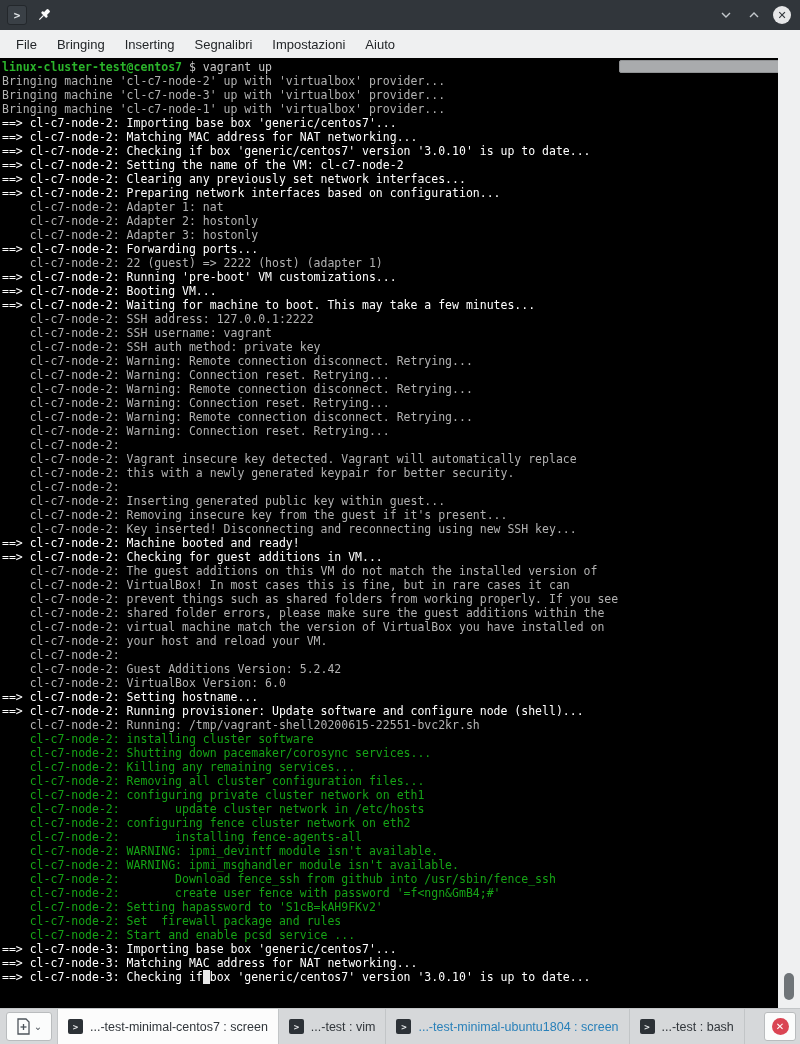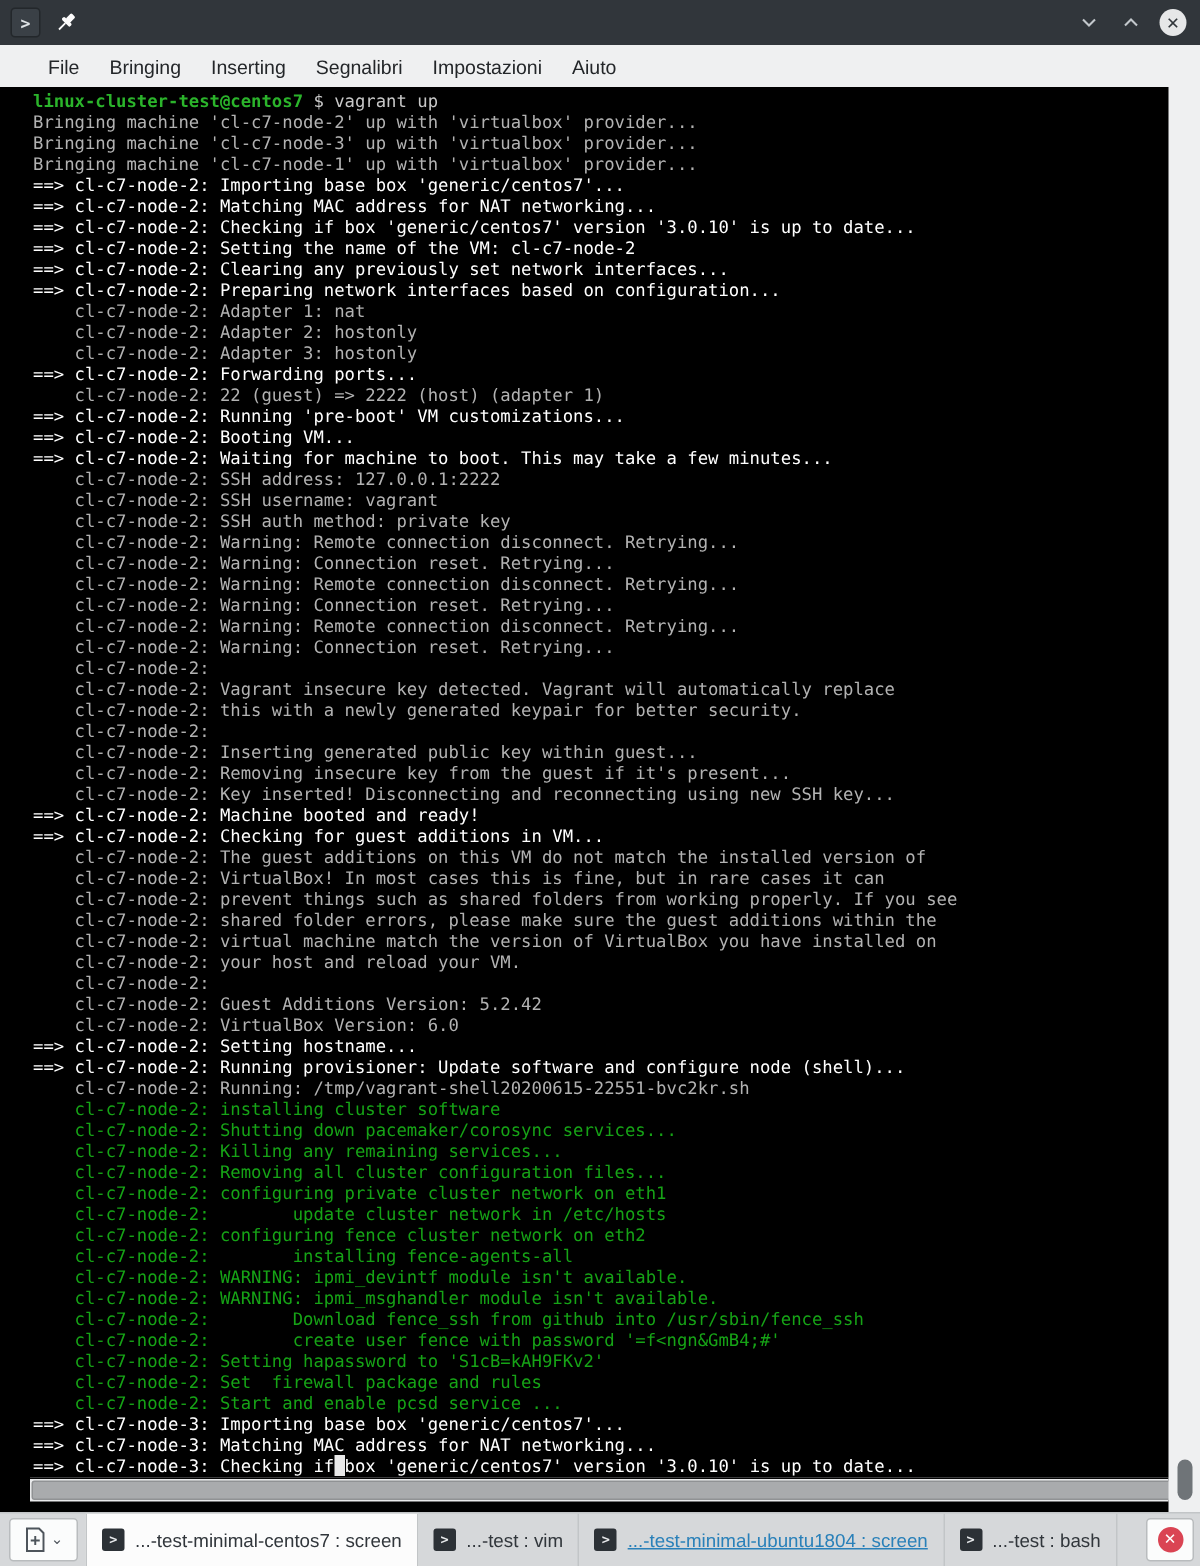--- a/index.html
+++ b/index.html
@@ -13,26 +13,26 @@
               color:#dfe3e6; font-family:"DejaVu Sans Mono",monospace; font-size:11px; font-weight:bold;
               display:flex; align-items:center; justify-content:center; }
   .pin-icon { width:16px; height:16px; margin-left:9px; }
   .title-text { position:absolute; left:0; right:0; text-align:center; color:#eff0f1; font-size:13px; pointer-events:none; }
   .win-controls { margin-left:auto; display:flex; align-items:center; gap:10px; padding-right:9px; z-index:2; }
   .wc { width:18px; height:18px; display:flex; align-items:center; justify-content:center; }
   .close-circle { width:18px; height:18px; border-radius:50%; background:#e6e7e8; color:#31363b; font-size:11px; font-weight:bold;
                   display:flex; align-items:center; justify-content:center; }
 
   
-  .menubar { height:28px; background:#eff0f1; display:flex; align-items:center; padding-left:22px; flex:none; }
+  .menubar { height:28px; background:#eff0f1; display:flex; align-items:center; padding-left:6px; flex:none; }
   .menu-item { color:#232629; font-size:13px; padding:4px 10px; }
 
   
   .main { display:flex; height:950px; flex:none; }
-  .left-col { width:778px; display:flex; flex-direction:column;margin-left:20px; }
+  .left-col { width:778px; display:flex; flex-direction:row; }
   .terminal { height:927px; background:#000; padding:2px 0 0 2px; overflow:hidden;
               font-family:"DejaVu Sans Mono","Liberation Mono",monospace; font-size:11.5px; line-height:14px;
               white-space:pre; }
   .tl { height:14px; }
   .tl.p  { color:#b2b2b2; }
   .tl.b  { color:#ffffff; font-weight:normal; }
   .tl.g  { color:#16a316; }
   .tl.cmd{ color:#c8c8c8; }
   .prompt { color:#2bb42b; font-weight:bold; }
   .cursor { background:#e8e8e8; color:#000; }
@@ -50,21 +50,21 @@
   .tabbar { height:36px; background:#d6d8da; border-top:1px solid #c2c5c7; display:flex; align-items:stretch; flex:none; }
   .newtab-btn { width:46px; margin:3px 5px 3px 6px; background:#fbfcfc; border:1px solid #b9bcbe; border-radius:3px;
                 display:flex; align-items:center; justify-content:center; gap:3px; flex:none; }
   .doc-plus { width:15px; height:17px; }
   .chev-sm { font-size:10px; color:#4d545b; }
   .tab-list { display:flex; align-items:stretch; flex:1 1 auto; overflow:hidden; }
   .tab { display:flex; align-items:center; gap:7px; padding:0 10px; border-right:1px solid #c2c5c7;
          color:#31363b; font-size:12.5px; white-space:nowrap; overflow:hidden; }
   .tab:first-child { border-left:1px solid #c2c5c7; }
   .tab.active { background:#fcfcfc; }
-  .tab.colored .tab-label { color:#2980b9;text-decoration:underline; }
+  .tab.colored .tab-label { color:#2980b9; }
   .tab-icon { width:15px; height:15px; background:#2c3136; border-radius:2px; flex:none;
               color:#e8eaec; font-family:"DejaVu Sans Mono",monospace; font-size:9px; font-weight:bold;
               display:flex; align-items:center; justify-content:center; }
   .tabclose-btn { width:32px; margin:3px 4px 3px auto; background:#fbfcfc; border:1px solid #b9bcbe; border-radius:3px;
                   display:flex; align-items:center; justify-content:center; flex:none; }
   .red-circle { width:17px; height:17px; border-radius:50%; background:#da4453; color:#fff; font-size:10px; font-weight:bold;
                 display:flex; align-items:center; justify-content:center; }
 </style>
 </head>
 <body>

